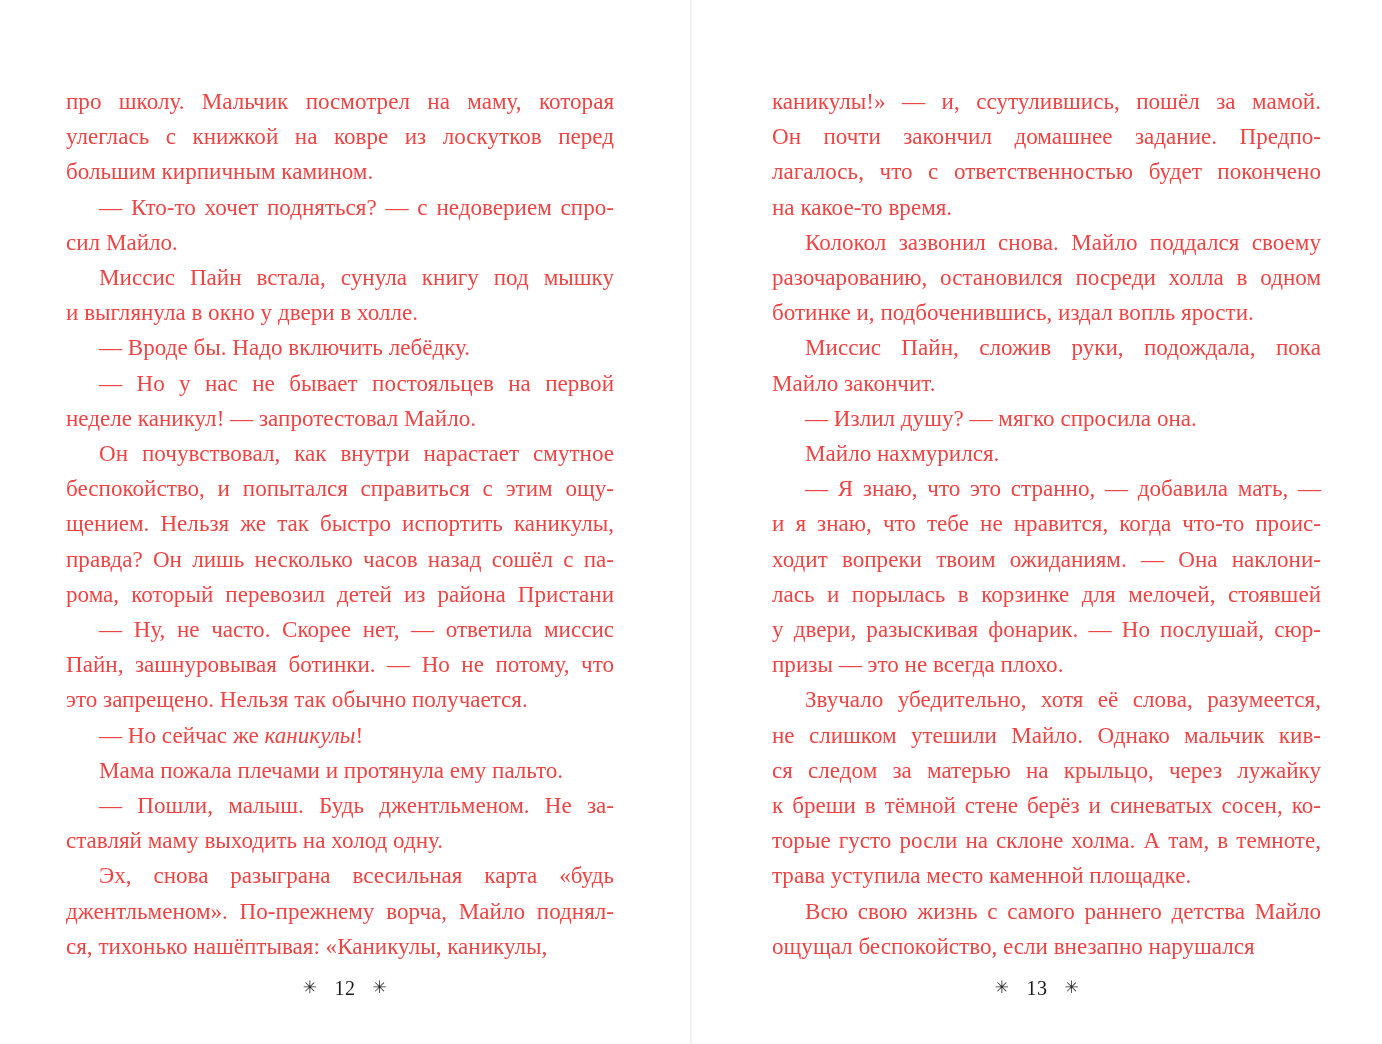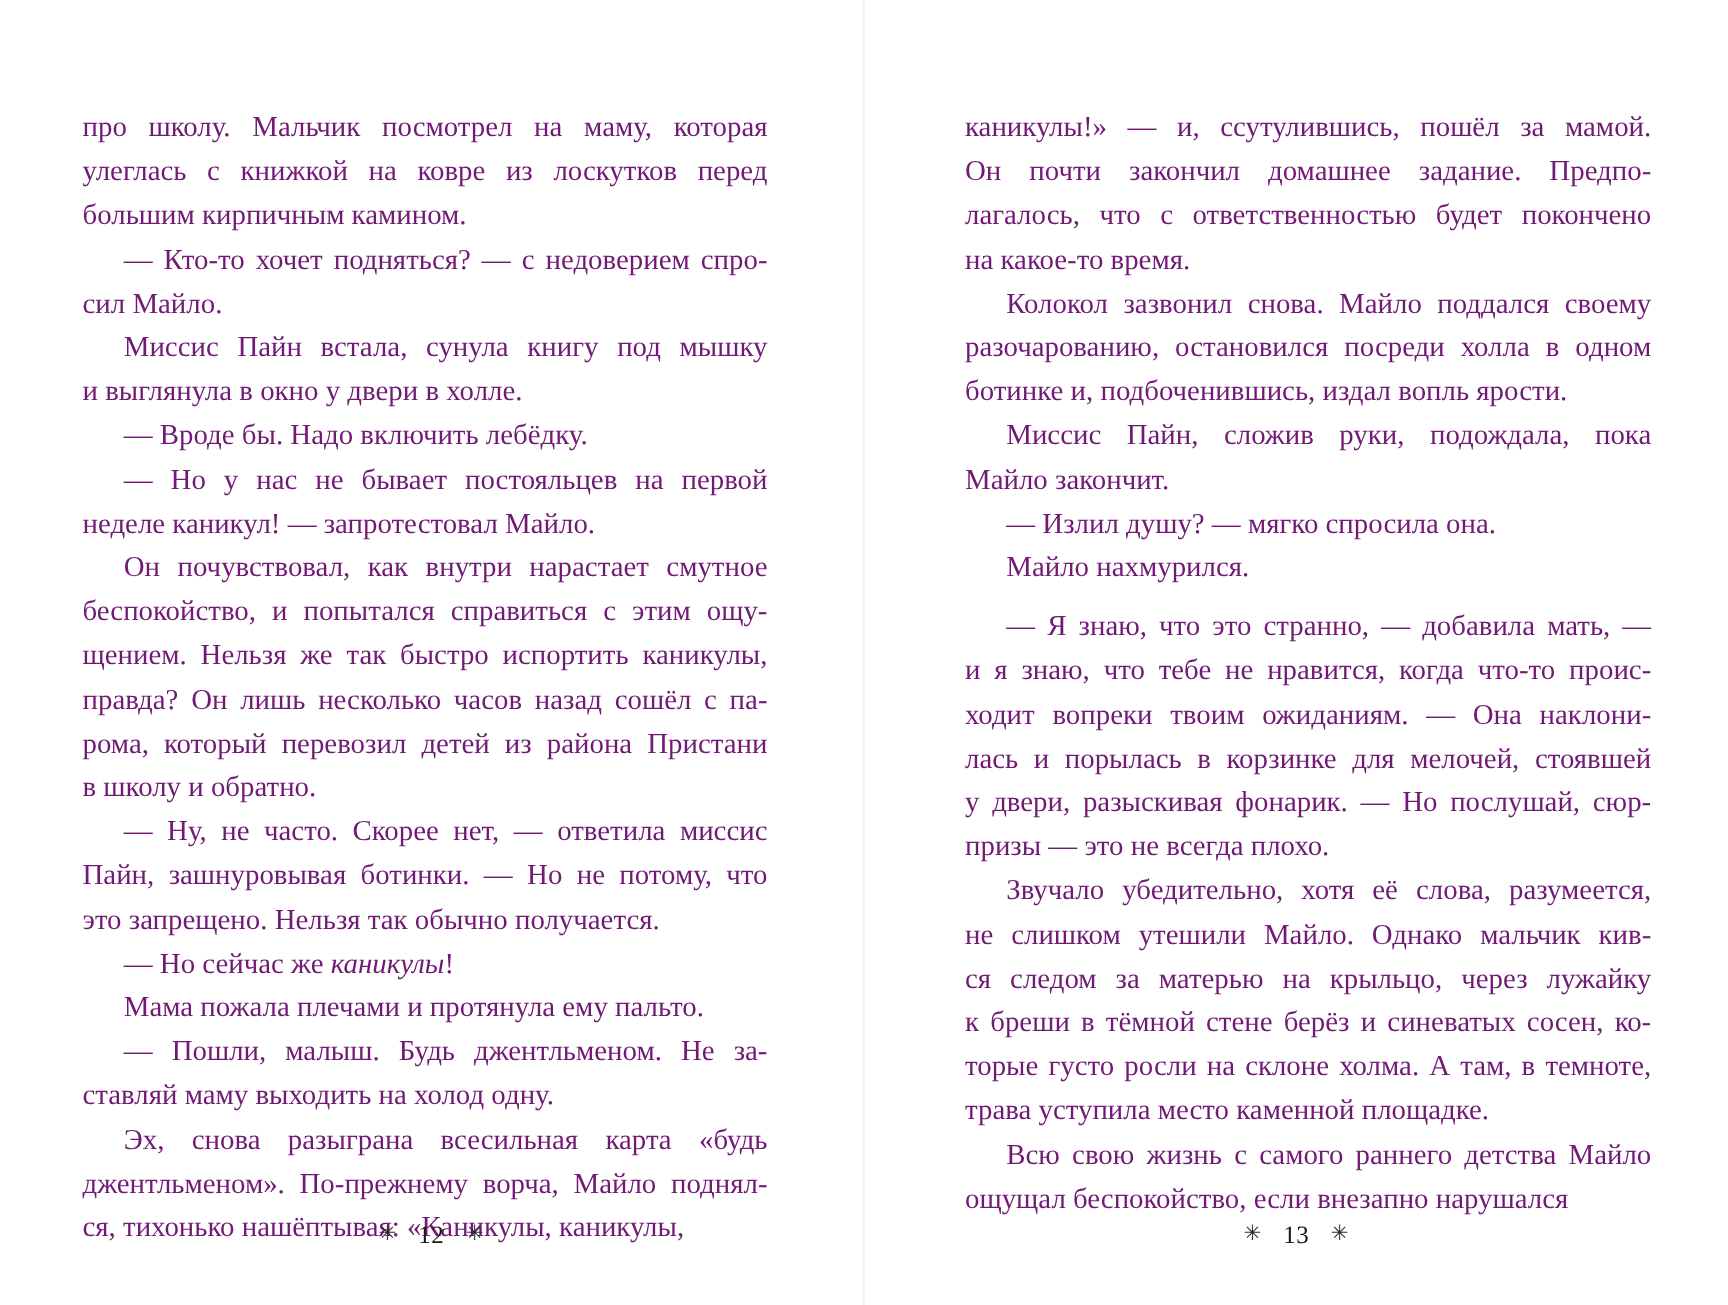--- a/index.html
+++ b/index.html
@@ -32,21 +32,21 @@
     position: absolute;
     top: 0;
     height: 1044px;
   }
   .page-left  { left: 0;   width: 690px; }
   .page-right { left: 692px; width: 690px; }
 
   .textblock {
     position: absolute;
     top: 84px;
-    color: #701a75;
+    color: #ef4444;
     font-size: 23.1px;
     line-height: 35.2px;
     text-align: justify;
     text-justify: inter-word;
     -webkit-hyphens: none;
     hyphens: none;
   }
   .page-left  .textblock { left: 66px;  width: 548px; }
   .page-right .textblock { left: 80px;  width: 549px; }
 
@@ -118,21 +118,20 @@
         <p class="para" style="text-indent: 0px;">
           <span class="ln indent">— Но у нас не бывает постояльцев на первой</span>
           <span class="ln last">неделе каникул! — запротестовал Майло.</span>
         </p>
         <p class="para" style="text-indent: 0px;">
           <span class="ln indent">Он почувствовал, как внутри нарастает смутное</span>
           <span class="ln">беспокойство, и попытался справиться с этим ощу-</span>
           <span class="ln">щением. Нельзя же так быстро испортить каникулы,</span>
           <span class="ln">правда? Он лишь несколько часов назад сошёл с па-</span>
           <span class="ln">рома, который перевозил детей из района Пристани</span>
-          <span class="ln last">в школу и обратно.</span>
         </p>
         <p class="para" style="text-indent: 0px;">
           <span class="ln indent">— Ну, не часто. Скорее нет, — ответила миссис</span>
           <span class="ln">Пайн, зашнуровывая ботинки. — Но не потому, что</span>
           <span class="ln last">это запрещено. Нельзя так обычно получается.</span>
         </p>
         <p class="para" style="text-indent: 0px;">
           <span class="ln last indent">— Но сейчас же <em>каникулы</em>!</span>
         </p>
         <p class="para" style="text-indent: 0px;">
@@ -169,21 +168,21 @@
         <p class="para" style="text-indent: 0px;">
           <span class="ln indent">Миссис Пайн, сложив руки, подождала, пока</span>
           <span class="ln last">Майло закончит.</span>
         </p>
         <p class="para" style="text-indent: 0px;">
           <span class="ln last indent">— Излил душу? — мягко спросила она.</span>
         </p>
         <p class="para" style="text-indent: 0px;">
           <span class="ln last indent">Майло нахмурился.</span>
         </p>
-        <p class="para" style="text-indent: 0px; margin-top: 12px;">
+        <p class="para" style="text-indent: 0px;">
           <span class="ln indent">— Я знаю, что это странно, — добавила мать, —</span>
           <span class="ln">и я знаю, что тебе не нравится, когда что-то проис-</span>
           <span class="ln">ходит вопреки твоим ожиданиям. — Она наклони-</span>
           <span class="ln">лась и порылась в корзинке для мелочей, стоявшей</span>
           <span class="ln">у двери, разыскивая фонарик. — Но послушай, сюр-</span>
           <span class="ln last">призы — это не всегда плохо.</span>
         </p>
         <p class="para" style="text-indent: 0px;">
           <span class="ln indent">Звучало убедительно, хотя её слова, разумеется,</span>
           <span class="ln">не слишком утешили Майло. Однако мальчик кив-</span>

